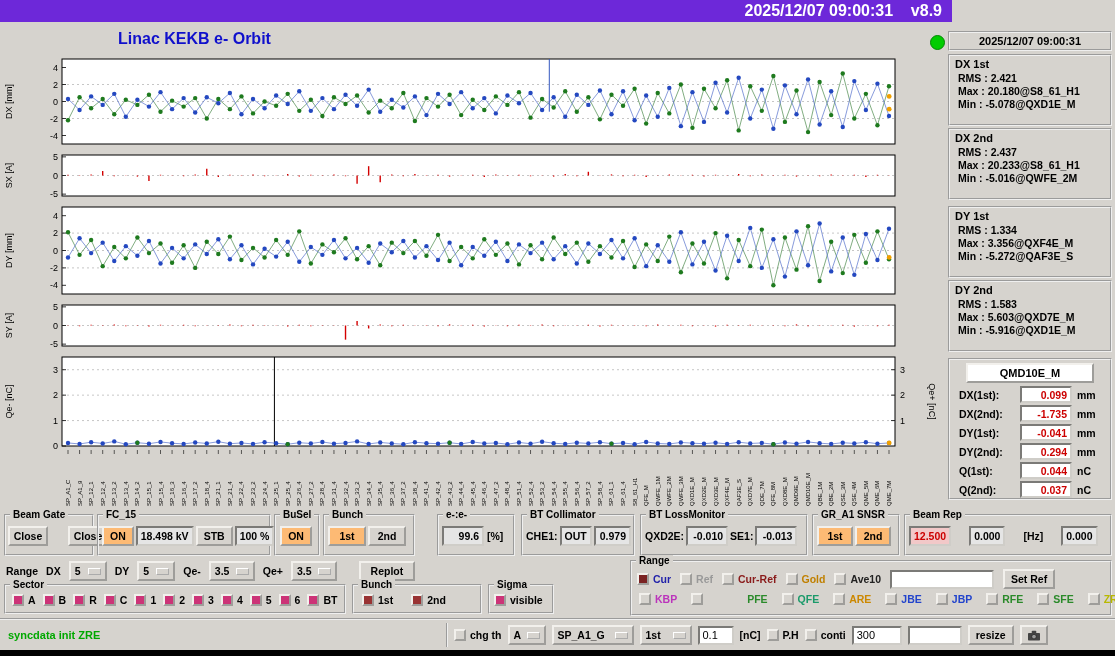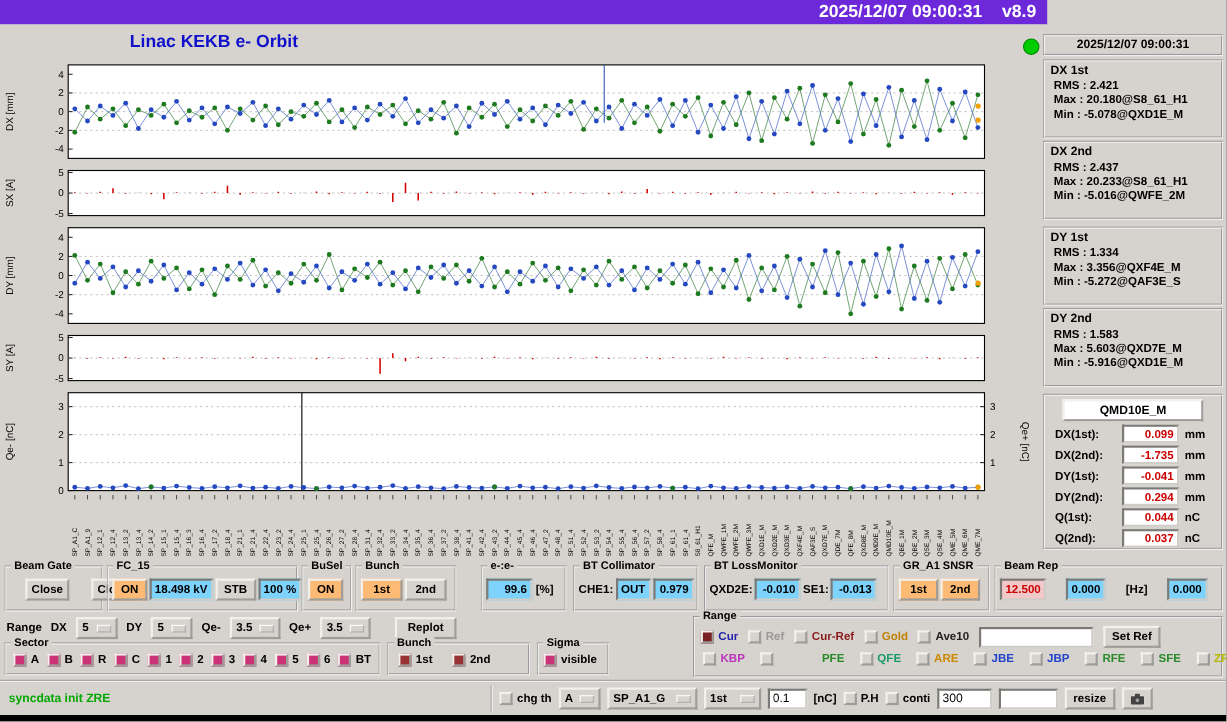--- a/index.html
+++ b/index.html
@@ -10,21 +10,21 @@
   .bottombar{position:absolute;left:0;top:650px;width:1115px;height:6px;background:#000;}
   .page-title{position:absolute;left:118px;top:30px;color:#1010cc;font-weight:bold;font-size:16px;}
   svg text{font-family:"Liberation Sans",sans-serif;fill:#000;}
   .plot{position:absolute;left:0;}
   
   .btn{box-sizing:border-box;display:inline-flex;align-items:center;justify-content:center;
        font:bold 10.5px "Liberation Sans",sans-serif;color:#000;background:#d6d3ce;
        border:2px outset #f2f0ec;height:20px;padding:1px 6px;cursor:default;white-space:nowrap;}
   .btn.green{background:#fdba74;}
   .disp{box-sizing:border-box;display:inline-flex;align-items:center;justify-content:center;
-        font:bold 10.5px "Liberation Sans",sans-serif;background:#7dd3fc;border:2px inset #cfcdc8;
+        font:bold 10.5px "Liberation Sans",sans-serif;background:#e5e5e5;border:2px inset #cfcdc8;
         height:20px;padding:0 3px;white-space:nowrap;}
   .disp.r{justify-content:flex-end;}
   .opt{box-sizing:border-box;display:inline-flex;align-items:center;justify-content:space-between;
        font:bold 10.5px "Liberation Sans",sans-serif;background:#d6d3ce;border:2px outset #f2f0ec;
        height:20px;padding:1px 4px;}
   .dash{width:11px;height:5px;background:#d6d3ce;border:1px outset #fff;margin-left:5px;flex:none;}
   .cb{box-sizing:border-box;width:12px;height:12px;background:#d6d3ce;border:2px outset #f2f0ec;flex:none;}
   .item{display:inline-flex;align-items:center;gap:4px;font:bold 10.5px "Liberation Sans",sans-serif;white-space:nowrap;}
   .lbl{font:bold 10.5px "Liberation Sans",sans-serif;white-space:nowrap;}
   .tin{box-sizing:border-box;height:19px;border:2px inset #cfcdc8;background:#fff;
@@ -867,21 +867,21 @@
     </div>
     <div class="mrow">
       <span class="ml">Q(2nd):</span>
       <span class="mv" style="color: rgb(204, 0, 0);">0.037</span>
       <span class="mu">nC</span>
     </div>
   </div>
 
   <div class="group" style="left:4px;top:514px;width:90px;height:42px;">
     <span class="gtitle">Beam Gate</span>
-    <div class="grow" style="padding:10px 2px 0 2px;gap:20px;margin-left:15px;">
+    <div class="grow" style="padding:10px 2px 0 2px;gap:20px;">
       <span class="btn" style="width:40px">Close</span>
       <span class="btn" style="width:40px">Close</span>
     </div>
   </div>
 
   <div class="group" style="left:97px;top:514px;width:174px;height:42px;">
     <span class="gtitle">FC_15</span>
     <div class="grow" style="padding:10px 2px 0 3px;gap:2px;">
       <span class="btn green">ON</span>
       <span class="disp" style="width:62px">18.498 kV</span>

